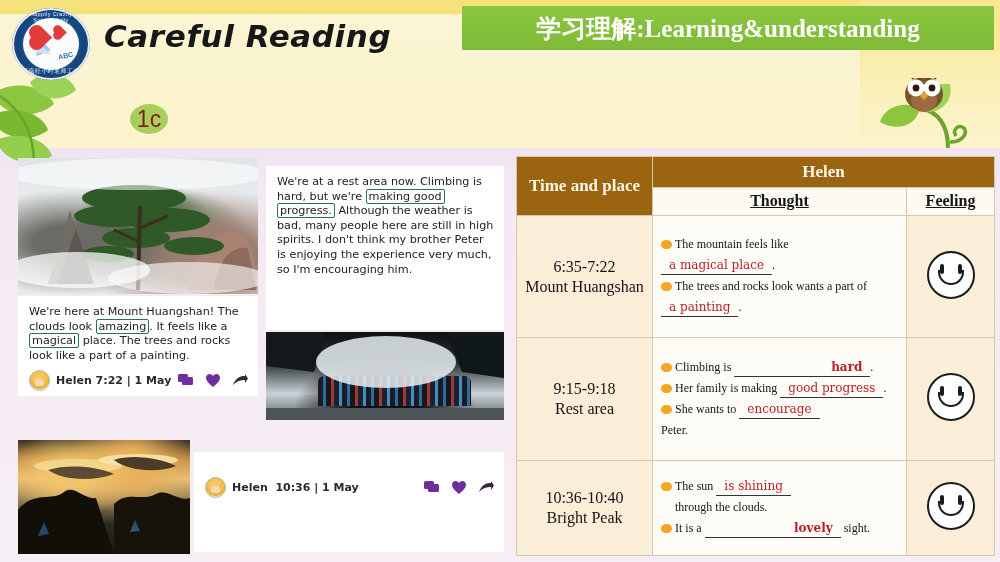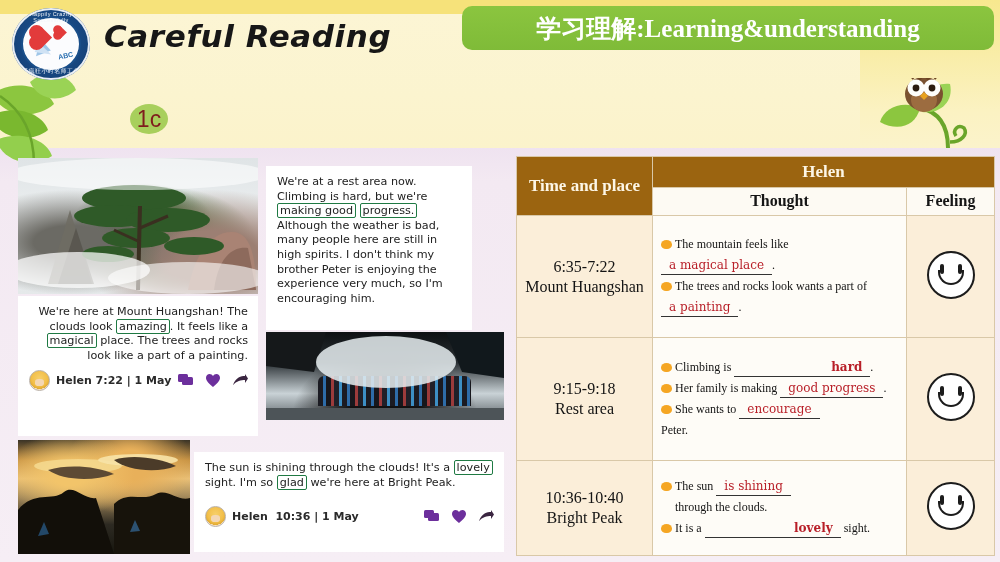--- a/index.html
+++ b/index.html
@@ -48,21 +48,21 @@
   .logo .arc-top{top:3px;}
   .logo .arc-bot{bottom:4px;font-size:6px;}
   .logo .abc{position:absolute;left:46px;top:44px;font-size:7px;color:#2a6fb0;
         font-family:"Liberation Sans",sans-serif;font-weight:700;transform:rotate(-12deg);}
 
   
   .title{position:absolute;left:104px;top:18px;font-size:31px;color:#171717;
         font-family:"DejaVu Sans",sans-serif;font-style:italic;font-weight:600;letter-spacing:.6px;}
 
   
-  .banner{position:absolute;left:462px;top:6px;width:532px;height:44px;border-radius:10px;
+  .banner{position:absolute;left:462px;top:6px;width:532px;height:44px;border-radius:1px;
         background:linear-gradient(180deg,#8bc53f 0%,#7fbb38 100%);
         display:flex;align-items:center;justify-content:center;}
   .banner span{color:#ffffff;font-size:25px;font-weight:700;font-family:"Liberation Serif",serif;
         letter-spacing:0px;white-space:nowrap;}
 
   
   .vine{position:absolute;right:18px;top:78px;width:120px;height:72px;}
 
   
   .qrow{position:absolute;left:130px;top:104px;display:flex;align-items:center;gap:18px;}
@@ -105,32 +105,32 @@
   .post .meta{display:flex;align-items:center;margin-top:7px;}
   .avatar{width:19px;height:19px;border-radius:50%;border:1px solid #b9b0a6;
      background:radial-gradient(circle at 50% 38%,#f7cf6a 0%,#f2bf49 52%,#e2ab34 70%,#f7e2c3 71%,#f7e2c3 100%);
      position:relative;flex:0 0 auto;}
   .avatar:after{content:"";position:absolute;left:5px;top:8px;width:9px;height:7px;border-radius:40%;
      background:#f4d7b4;}
   .name{font-family:"DejaVu Sans",sans-serif;font-size:11px;font-weight:700;color:#2a2a2a;margin-left:6px;white-space:nowrap;}
   .icons{margin-left:auto;display:flex;align-items:center;gap:13px;color:#6c2f9c;}
   .box-g{border:1.6px solid #1f7a43;padding:0 2px;border-radius:2px;}
 
-  .p1{left:10px;top:140px;width:240px;height:140px;text-align:right;}
-  .p2{left:258px;top:10px;width:206px;height:164px;}
+  .p1{left:10px;top:140px;width:240px;height:100px;}
+  .p2{left:258px;top:10px;width:238px;height:164px;}
   .p3{left:186px;top:296px;width:310px;height:100px;}
 
   
   .tbl{position:absolute;left:516px;top:156px;width:478px;height:400px;
        border-collapse:collapse;table-layout:fixed;}
   .tbl td,.tbl th{border:1px solid #d9c8a8;box-sizing:border-box;}
   .th-brown{background:#9b6410;color:#fdf6e6;font-weight:700;text-align:center;
        font-family:"Liberation Serif",serif;font-size:17px;}
   .th-white{background:#fdfaf3;color:#151515;font-weight:700;text-align:center;
-       font-family:"Liberation Serif",serif;font-size:16px;}
+       font-family:"Liberation Serif",serif;font-size:16px;text-decoration:underline;}
   .td-time{background:#fbeed9;text-align:center;font-size:16px;color:#141414;line-height:20px;}
   .td-thought{background:#fefcf7;font-size:12px;color:#141414;padding:3px 6px 4px 8px;line-height:21px;}
   .td-feel{background:#fbeed9;text-align:center;}
   .bullet{display:inline-block;width:11px;height:9px;border-radius:50% 50% 45% 45%;
        background:#f5a623;vertical-align:middle;margin-right:3px;transform:translateY(-1px);}
   .ans{color:#b81f28;font-family:"DejaVu Serif",serif;border-bottom:1.4px solid #333;
        padding:0 8px;display:inline-block;line-height:17px;white-space:nowrap;}
   .ans.wide{min-width:120px;text-align:right;font-weight:bold;}
   .smiley{width:44px;height:44px;border:2.6px solid #1c1c1c;border-radius:50%;display:inline-block;position:relative;background:#fff;}
   .smiley i{position:absolute;width:4px;height:10px;background:#1c1c1c;border-radius:2px;top:11px;}
@@ -270,21 +270,20 @@
             </svg>
         </div>
       </div>
     </div>
 
     <div class="post p2">
       <p>We're at a rest area now. Climbing is hard, but we're <span class="box-g">making good</span> <span class="box-g">progress.</span> Although the weather is bad, many people here are still in high spirits. I don't think my brother Peter is enjoying the experience very much, so I'm encouraging him.</p>
     </div>
 
     <div class="post p3">
-      <p>The sun is shining through the clouds! It's a <span class="box-g">lovely</span> sight. I'm so <span class="box-g">glad</span> we're here at Bright Peak.</p>
       <div class="meta" style="margin-top:16px;">
         <div class="avatar"></div>
         <div class="name"><span>Helen</span>&nbsp;&nbsp;<span>10:36 | 1 May</span></div>
         <div class="icons">
           <svg width="15" height="13" viewBox="0 0 15 13">
               <rect x="0" y="0" width="10" height="8" rx="1.5" fill="#6c2f9c"></rect>
               <rect x="4" y="3" width="11" height="8" rx="1.5" fill="#6c2f9c"></rect>
             </svg>
           <svg width="14" height="13" viewBox="0 0 14 13">
               <path d="M7 13 C1 8.5 0 5.5 0 3.8 C0 1.6 1.7 0 3.6 0 C5 0 6.3 .9 7 2 C7.7 .9 9 0 10.4 0 C12.3 0 14 1.6 14 3.8 C14 5.5 13 8.5 7 13 Z" fill="#6c2f9c"></path>

